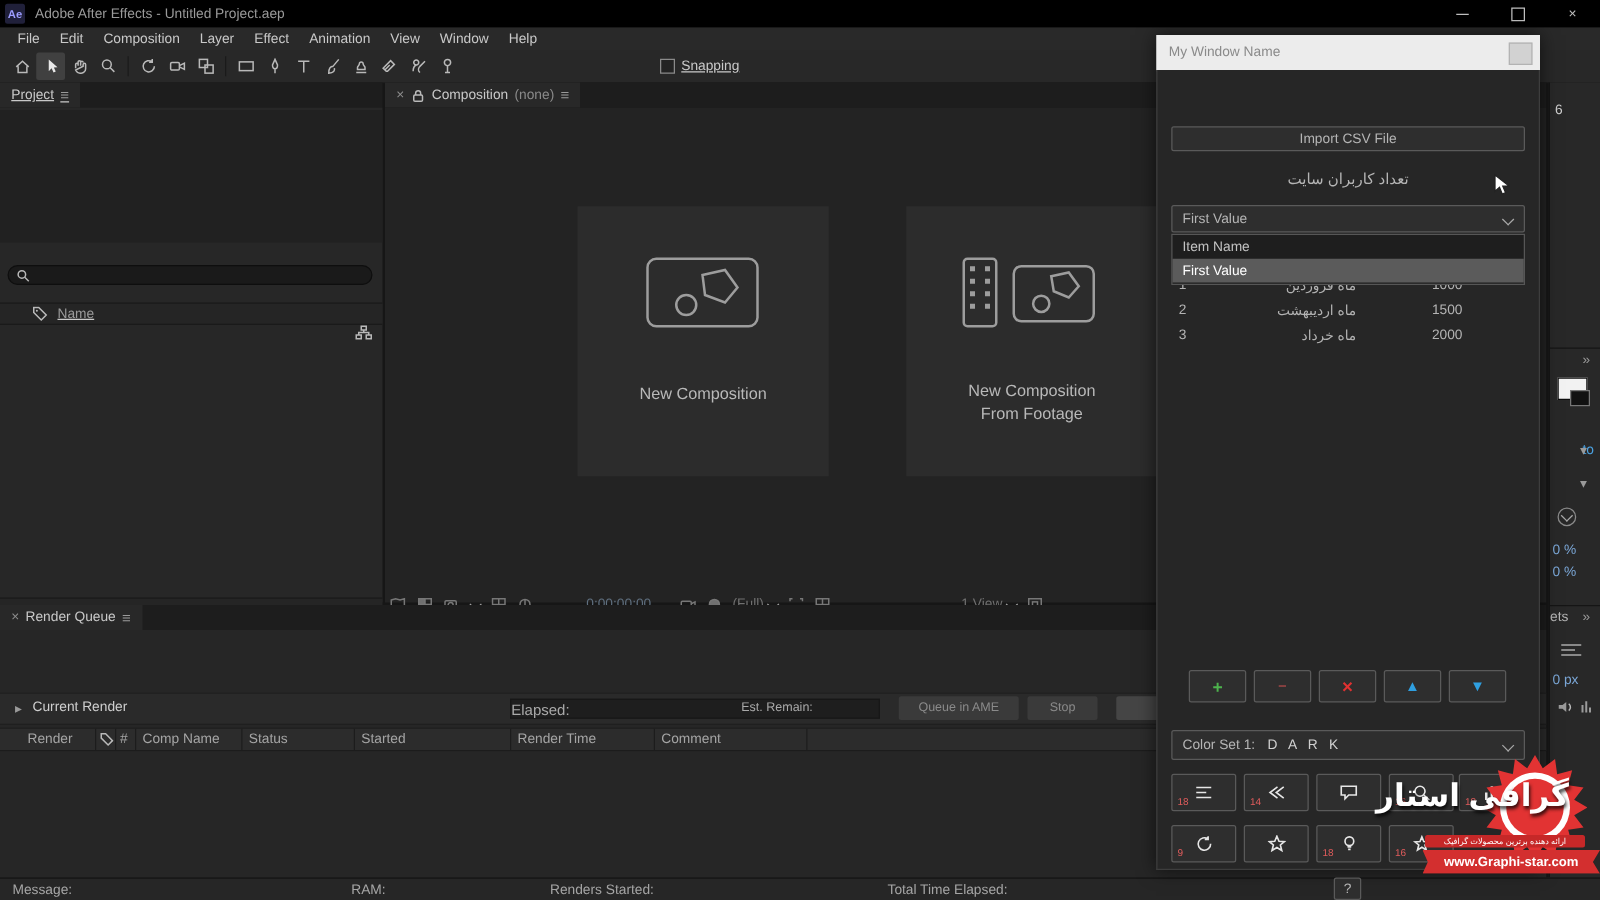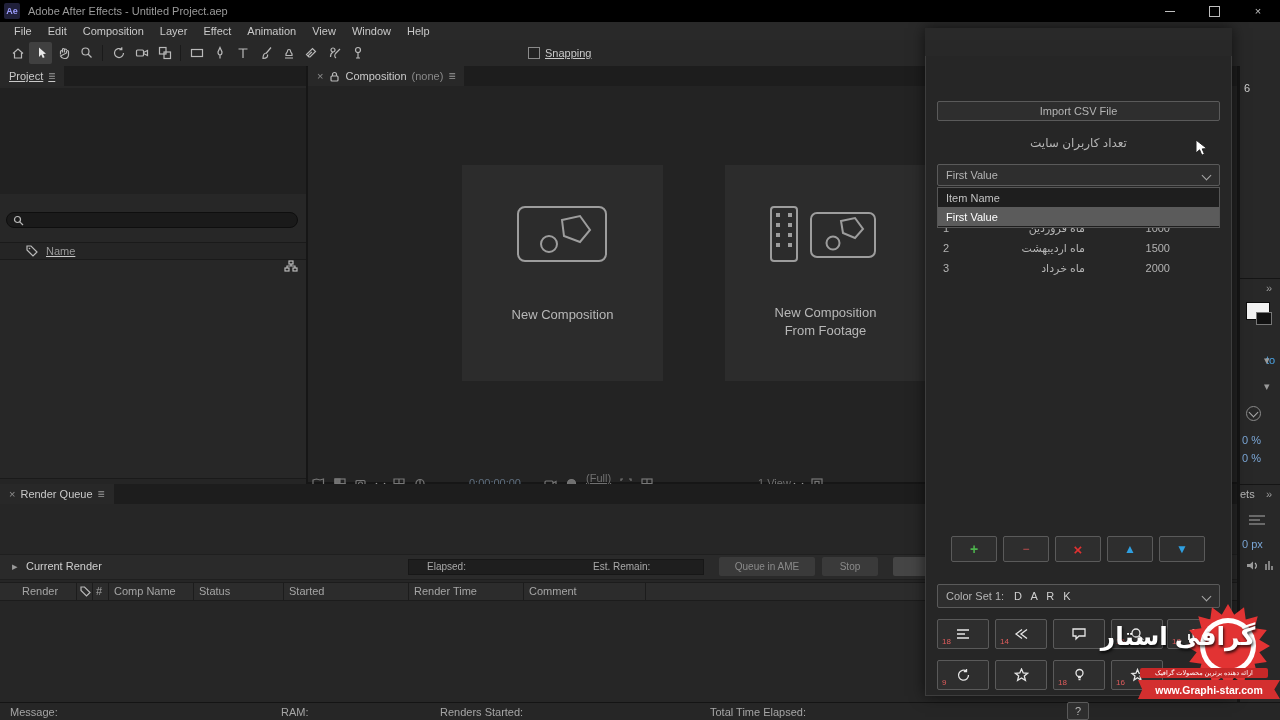--- a/index.html
+++ b/index.html
@@ -345,21 +345,21 @@
             <svg width="13" height="11">
               <rect x="1" y="3" width="8" height="6" rx="1"></rect>
               <path d="M9 5 L12 3.5 V8.5 L9 7"></path>
             </svg>
           </span>
         <span class="ico dimico">
             <svg width="11" height="11">
               <circle cx="5.5" cy="5.5" r="4" fill="#707070"></circle>
             </svg>
           </span>
-        <span class="flex" style="gap:4px;flex-direction:column;">
+        <span class="flex" style="gap:4px;">
           <span>(Full)</span>
             <span class="chev"></span>
         </span>
         <span class="ico dimico">
             <svg width="12" height="11">
               <path d="M1 3 V1 H3 M9 1 H11 V3 M11 8 V10 H9 M3 10 H1 V8"></path>
             </svg>
           </span>
         <span class="ico dimico">
             <svg width="12" height="11">
@@ -424,21 +424,21 @@
         <span>Render Queue</span>
         <span class="hamb">≡</span>
       </div>
     </div>
     <div class="abs" style="left:0;top:20px;width:1237px;height:198px;background:#262626;">
 
       <div class="abs" style="left:0;top:50px;width:1237px;height:24px;background:#2a2a2a;border-top:1px solid #1f1f1f;border-bottom:1px solid #1f1f1f;">
         <span class="abs" style="left:12px;top:5px;color:#9a9a9a;">▸</span>
         <span class="abs" style="left:26px;top:5px;color:#cfcfcf;">Current Render</span>
         <div class="abs" style="left:408px;top:4px;width:296px;height:16px;background:#1e1e1e;border:1px solid #171717;box-sizing:border-box;">
-          <span class="abs" style="left:18px;top:1px;color:#a9a9a9;font-size:10px;">Elapsed:</span>
+          <span class="abs" style="left:0;top:1px;color:#a9a9a9;font-size:12px;">Elapsed:</span>
           <span class="abs" style="left:184px;top:1px;color:#a9a9a9;font-size:10px;">Est. Remain:</span>
         </div>
         <div class="btn-dis abs" style="left:712px;top:2px;width:96px;height:19px;margin-left:7px;">Queue in AME</div>
         <div class="btn-dis abs" style="left:822px;top:2px;width:56px;height:19px;">Stop</div>
         <div class="btn-dis abs" style="left:893px;top:2px;width:100px;height:19px;background:#454545;color:#9f9f9f;">Render</div>
       </div>
 
       <div class="abs" style="left:0;top:78px;width:1237px;height:17px;background:#2c2c2c;border-top:1px solid #1c1c1c;border-bottom:1px solid #1c1c1c;color:#a5a5a5;">
         <span class="abs" style="left:22px;top:2px;">Render</span>
         <span class="ico abs" style="left:80px;top:3px;">
@@ -465,20 +465,24 @@
   </div>
 
   <div class="abs" style="left:0;top:702px;width:1280px;height:18px;background:#262626;border-top:1px solid #141414;color:#a5a5a5;">
     <span class="abs" style="left:10px;top:3px;">Message:</span>
     <span class="abs" style="left:281px;top:3px;">RAM:</span>
     <span class="abs" style="left:440px;top:3px;">Renders Started:</span>
     <span class="abs" style="left:710px;top:3px;">Total Time Elapsed:</span>
   </div>
 
   <div class="abs ovl">
+    <div class="ovl-title">
+      <span style="margin-left:10px;color:#8a8a8a;">My Window Name</span>
+      <div class="abs" style="right:6px;top:6px;width:17px;height:16px;background:#d2d2d2;border:1px solid #b3b3b3;"></div>
+    </div>
     <div class="ovl-body">
       <div class="ob" style="left:11px;top:45px;width:283px;height:20px;">Import CSV File</div>
       <div class="abs" dir="rtl" style="left:0;top:80px;width:305px;text-align:center;font-size:12px;color:#b5b5b5;">تعداد کاربران سایت</div>
 
       <div class="ob" style="left:11px;top:108px;width:283px;height:22px;justify-content:flex-start;padding-left:8px;">
         <span>First Value</span>
         <div class="chev abs" style="right:9px;top:7px;"></div>
       </div>
 
       <div class="ddlist" style="left:11px;top:131px;width:283px;height:41px;">

